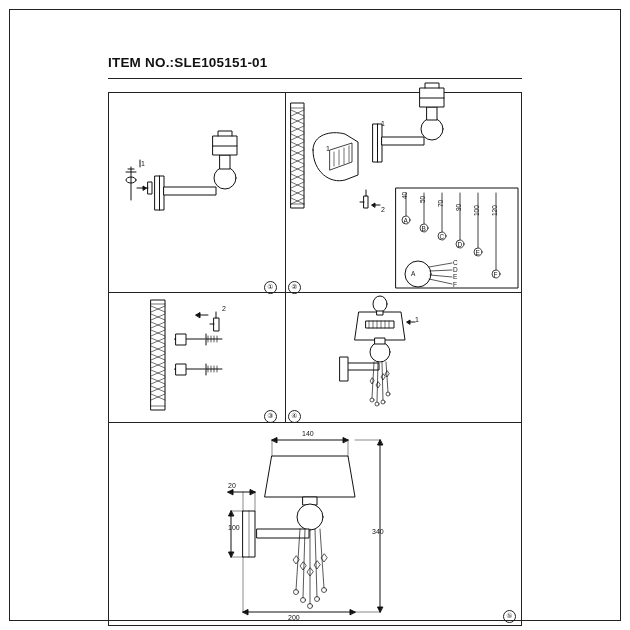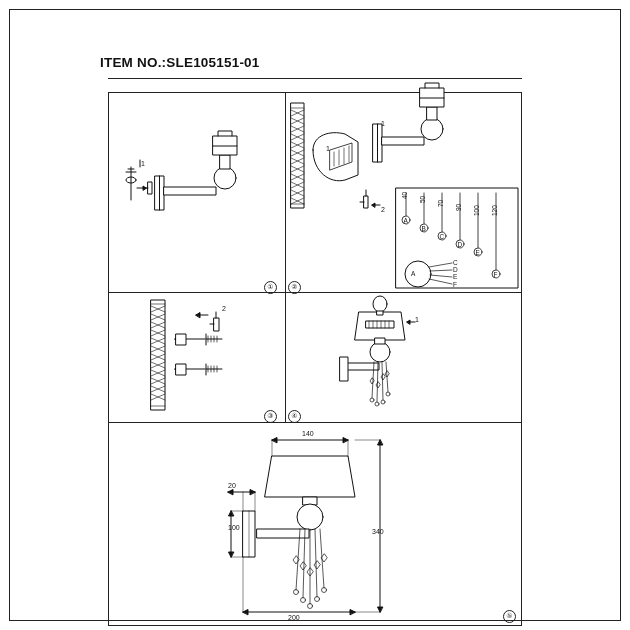--- a/index.html
+++ b/index.html
@@ -1,19 +1,19 @@
 <!DOCTYPE html>
 <html><head>
 <meta charset="utf-8">
 <style>
   html,body{margin:0;padding:0;background:#ffffff;}
   body{width:630px;height:630px;font-family:"Liberation Sans",sans-serif;color:#111;}
   .page{position:relative;width:630px;height:630px;overflow:hidden;}
   .outer-border{position:absolute;left:9px;top:9px;width:612px;height:612px;border:1px solid #222;box-sizing:border-box;}
-  .title{position:absolute;left:100px;top:55px;font-size:13.5px;font-weight:bold;letter-spacing:.2px;white-space:nowrap;}
+  .title{position:absolute;left:108px;top:55px;font-size:13.5px;font-weight:bold;letter-spacing:.2px;white-space:nowrap;}
   .title-rule{position:absolute;left:108px;top:78px;width:414px;height:1px;background:#222;}
   
   .grid{position:absolute;left:108px;top:92px;width:414px;height:534px;border:1px solid #222;box-sizing:border-box;}
   .vline{position:absolute;background:#222;width:1px;}
   .hline{position:absolute;background:#222;height:1px;}
   .cellnum{position:absolute;font-size:8px;}
   .circnum{display:inline-block;width:11px;height:11px;border:1px solid #222;border-radius:50%;line-height:10px;text-align:center;font-size:7px;}
   svg{display:block;}
   .svgwrap{position:absolute;left:0;top:0;width:630px;height:630px;pointer-events:none;}
   .lbl{position:absolute;font-size:6.5px;color:#111;}

